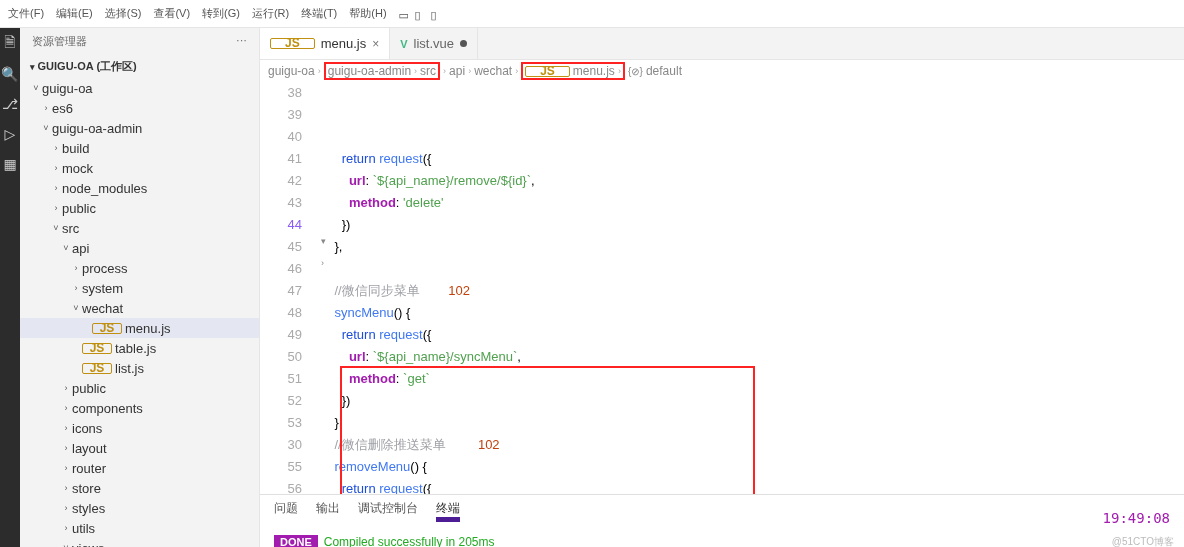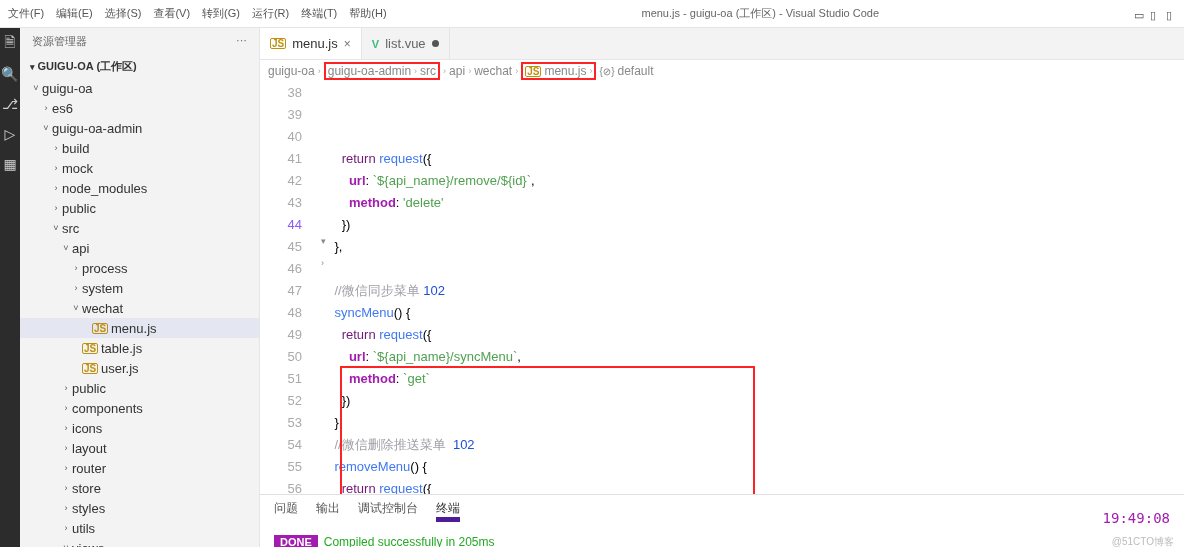--- a/index.html
+++ b/index.html
@@ -17,21 +17,21 @@
     
     .sidebar { width: 240px; background: #f3f3f3; border-right: 1px solid #e5e5e5; display: flex; flex-direction: column; }
     .sidebar-header { display: flex; justify-content: space-between; align-items: flex-start; padding: 6px 12px; font-size: 11px; color: #666; }
     .sidebar-title { padding: 4px 10px; font-size: 11px; font-weight: bold; color: #333; display: flex; align-items: center; }
     .sidebar-title .chev { margin-right: 3px; font-size: 9px; }
     .tree { font-size: 13px; color: #333; overflow-y: auto; flex: 1; }
     .tree-item { display: flex; align-items: center; height: 20px; padding-left: 10px; cursor: pointer; }
     .tree-item.selected { background: #e4e6f1; }
     .chevron { width: 12px; display: inline-flex; justify-content: center; font-size: 9px; color: #555; }
     .tree-icon { width: 16px; margin-right: 3px; font-size: 11px; display: inline-flex; justify-content: center; }
-    .js-badge { color: #c09010; font-weight: bold; font-size: 10px; border: 1px solid #c09010; padding: 0 1px; line-height: 9px; border-radius: 2px; }
+    .js-badge { color: #c09010; font-weight: bold; font-size: 12px; border: 1px solid #c09010; padding: 0 14px; line-height: 9px; border-radius: 2px; }
     
     .editor { flex: 1; display: flex; flex-direction: column; background: #fff; position: relative; }
     .tabs { display: flex; height: 32px; background: #f3f3f3; border-bottom: 1px solid #e5e5e5; }
     .tab { display: flex; align-items: center; padding: 0 10px; gap: 6px; font-size: 13px; color: #666; border-right: 1px solid #e5e5e5; cursor: pointer; }
     .tab.active { background: #fff; color: #333; }
     .vue-ico { color: #41b883; font-weight: bold; font-size: 11px; }
     .close-x { font-size: 12px; color: #777; }
     .dot { width: 7px; height: 7px; border-radius: 50%; background: #555; display: inline-block; }
     
     .breadcrumb { display: flex; align-items: center; height: 22px; padding: 0 8px; font-size: 12px; color: #888; gap: 3px; position: relative; }
@@ -51,40 +51,39 @@
     .panel { border-top: 1px solid #e0e0e0; background: #fff; font-size: 12px; }
     .panel-tabs { display: flex; gap: 18px; padding: 5px 14px; color: #555; }
     .panel-tabs .active-pt { color: #333; border-bottom: 5px solid #4c1d95; }
     .terminal { padding: 8px 14px; font-family: Consolas, monospace; font-size: 12px; display: flex; align-items: center; gap: 6px; }
     .done-badge { background: #a21caf; color: #fff; padding: 1px 6px; font-weight: bold; font-size: 11px; }
     .term-text { color: #2a2; }
     
     .clock { position: absolute; right: 14px; bottom: 31px; color: #a21caf; font-size: 14px; font-family: monospace; }
     .watermark { position: absolute; right: 10px; bottom: 8px; color: #bbb; font-size: 10px; }
     
-    .c-kw { color: #701a75; }
+    .c-kw { color: #1d4ed8; }
     .c-fn { color: #4078f2; }
     .c-str { color: #50a14f; }
     .c-cmt { color: #a0a1a7; }
-    .c-num { color: #1d4ed8; }
+    .c-num { color: #c2410c; margin-left: 25px; }
     .c-var { color: #a21caf; font-weight: bold; }
   </style>
 </head>
 <body>
 
 <div class="menubar">
   <span>文件(F)</span>
   <span>编辑(E)</span>
   <span>选择(S)</span>
   <span>查看(V)</span>
   <span>转到(G)</span>
   <span>运行(R)</span>
   <span>终端(T)</span>
   <span>帮助(H)</span>
-  <span class="menubar-center">menu.js - guigu-oa (工作区) - Visual Studio Code</span>
   <span class="menubar-icons">
     <span class="wincontrol">▭</span>
     <span class="wincontrol">▯</span>
     <span class="wincontrol">▯</span>
   </span>
 </div>
 
 <div class="main">
   <div class="activitybar">
     <span class="ico">🗎</span>
@@ -158,21 +157,21 @@
           <span>menu.js</span>
         </div>
         <div class="tree-item" style="padding-left: 50px;">
           <span class="chevron"></span>
           <span class="tree-icon js-badge">JS</span>
           <span>table.js</span>
         </div>
         <div class="tree-item" style="padding-left: 50px;">
           <span class="chevron"></span>
           <span class="tree-icon js-badge">JS</span>
-          <span>user.js</span>
+          <span>list.js</span>
         </div>
         <div class="tree-item" style="padding-left: 40px;">
           <span class="chevron">›</span>
           <span>public</span>
         </div>
         <div class="tree-item" style="padding-left: 40px;">
           <span class="chevron">›</span>
           <span>components</span>
         </div>
         <div class="tree-item" style="padding-left: 40px;">
@@ -253,21 +252,21 @@
           <div class="cur">44</div>
           <div>45</div>
           <div>46</div>
           <div>47</div>
           <div>48</div>
           <div>49</div>
           <div>50</div>
           <div>51</div>
           <div>52</div>
           <div>53</div>
-          <div>54</div>
+          <div>30</div>
           <div>55</div>
           <div>56</div>
         </div>
       <div class="fold-col">
         <span class="fold-m" style="top:154px">▾</span>
         <span class="fold-m" style="top:176px">›</span>
       </div>
       <div class="code" id="code">
         <div class="redframe" style="left:20px; top:284px; width:415px; height:155px;"></div>
       <div>      <span class="c-kw">return</span> <span class="c-fn">request</span>({</div><div>        <span class="c-var">url</span>: <span class="c-str">`${api_name}/remove/${id}`</span>,</div><div>        <span class="c-var">method</span>: <span class="c-str">'delete'</span></div><div>      })</div><div>    },</div><div>&nbsp;</div><div>    <span class="c-cmt">//微信同步菜单 <span class="c-num">102</span></span></div><div>    <span class="c-fn">syncMenu</span>() {</div><div>      <span class="c-kw">return</span> <span class="c-fn">request</span>({</div><div>        <span class="c-var">url</span>: <span class="c-str">`${api_name}/syncMenu`</span>,</div><div>        <span class="c-var">method</span>: <span class="c-str">`get`</span></div><div>      })</div><div>    },</div><div>    <span class="c-cmt">//微信删除推送菜单  <span class="c-num">102</span></span></div><div>    <span class="c-fn">removeMenu</span>() {</div><div>      <span class="c-kw">return</span> <span class="c-fn">request</span>({</div></div>

